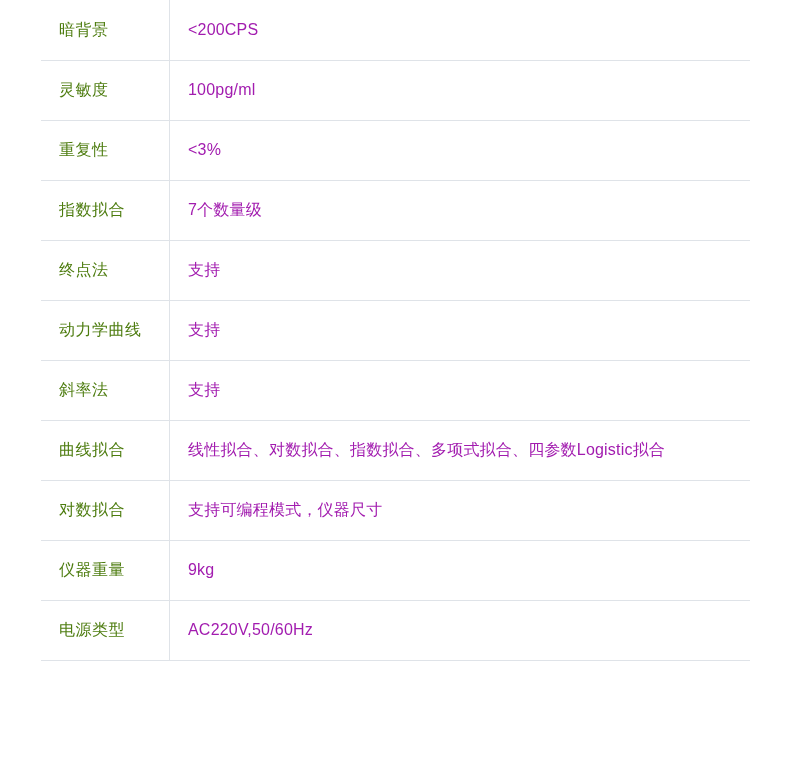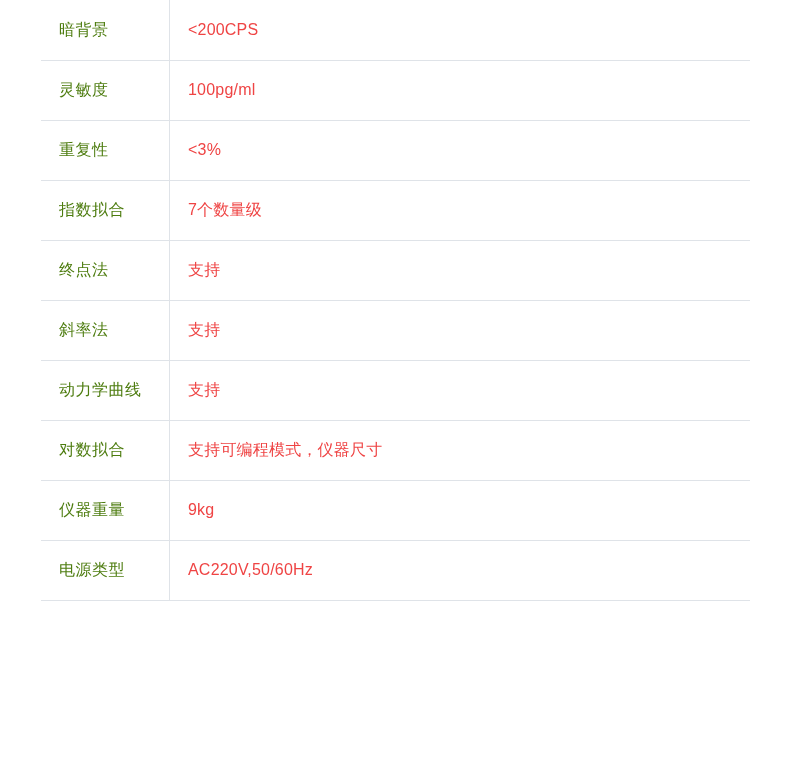--- a/index.html
+++ b/index.html
@@ -42,21 +42,21 @@
     line-height: 1.4;
     background: #ffffff;
   }
   table.spec-table td.label {
     width: 110px;
     color: #4d7c0f;
     letter-spacing: 0.5px;
     white-space: nowrap;
   }
   table.spec-table td.value {
-    color: #ef4444;
+    color: #a21caf;
     letter-spacing: 0.2px;
   }
   table.spec-table tr:first-child td {
     border-top: none;
   }
   table.spec-table td:first-child {
     border-left: none;
   }
   table.spec-table td:last-child {
     border-right: none;
@@ -86,26 +86,30 @@
         </tr>
         <tr>
           <td class="label">指数拟合</td>
           <td class="value">7个数量级</td>
         </tr>
         <tr>
           <td class="label">终点法</td>
           <td class="value">支持</td>
         </tr>
         <tr>
+          <td class="label">动力学曲线</td>
+          <td class="value">支持</td>
+        </tr>
+        <tr>
           <td class="label">斜率法</td>
           <td class="value">支持</td>
         </tr>
         <tr>
-          <td class="label">动力学曲线</td>
-          <td class="value">支持</td>
+          <td class="label">曲线拟合</td>
+          <td class="value">线性拟合、对数拟合、指数拟合、多项式拟合、四参数Logistic拟合</td>
         </tr>
         <tr>
           <td class="label">对数拟合</td>
           <td class="value">支持可编程模式，仪器尺寸</td>
         </tr>
         <tr>
           <td class="label">仪器重量</td>
           <td class="value">9kg</td>
         </tr>
         <tr>

